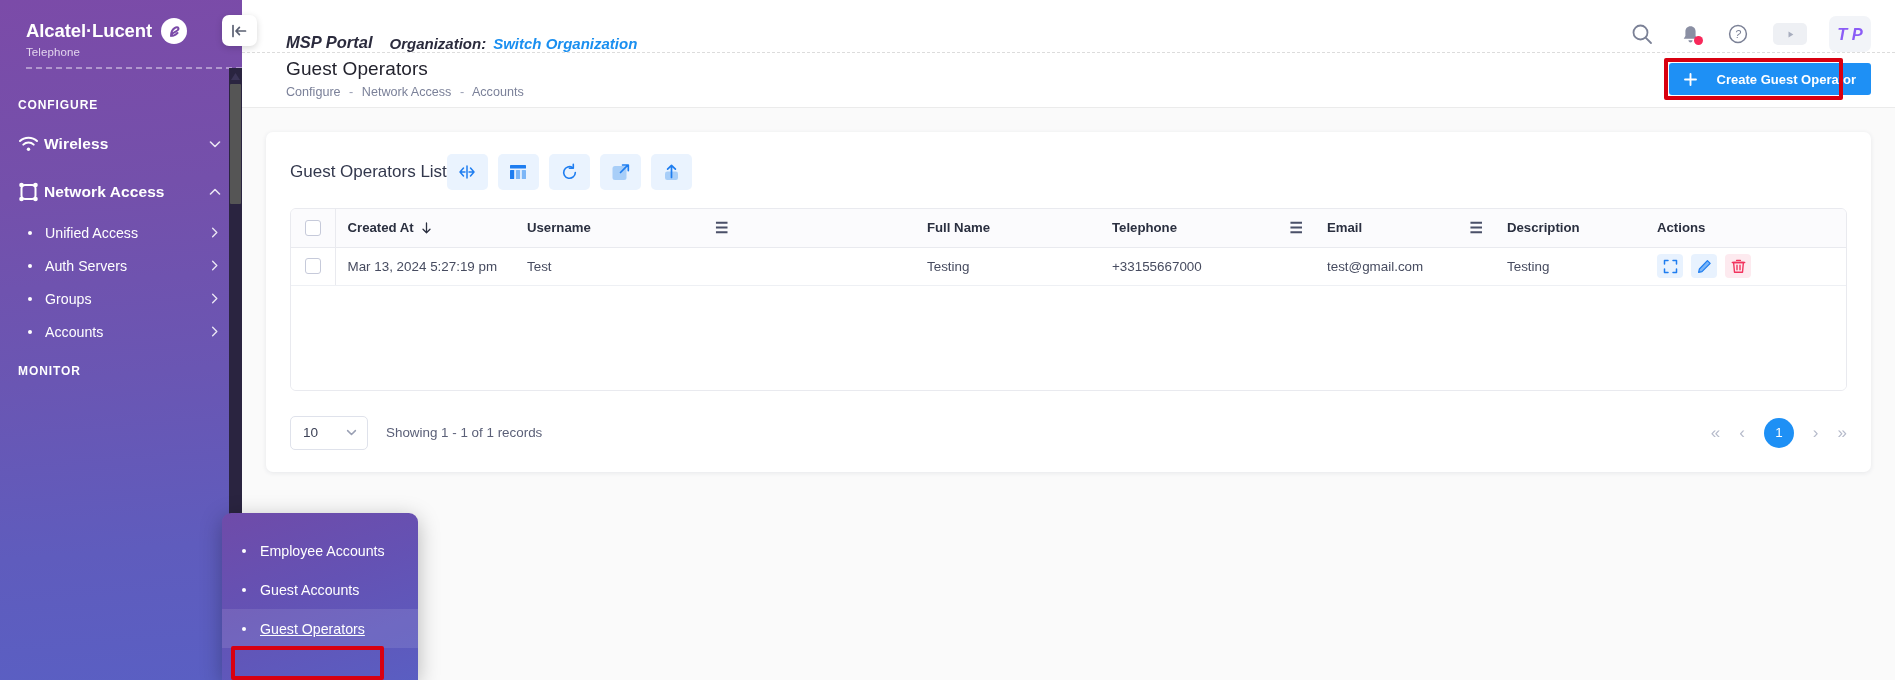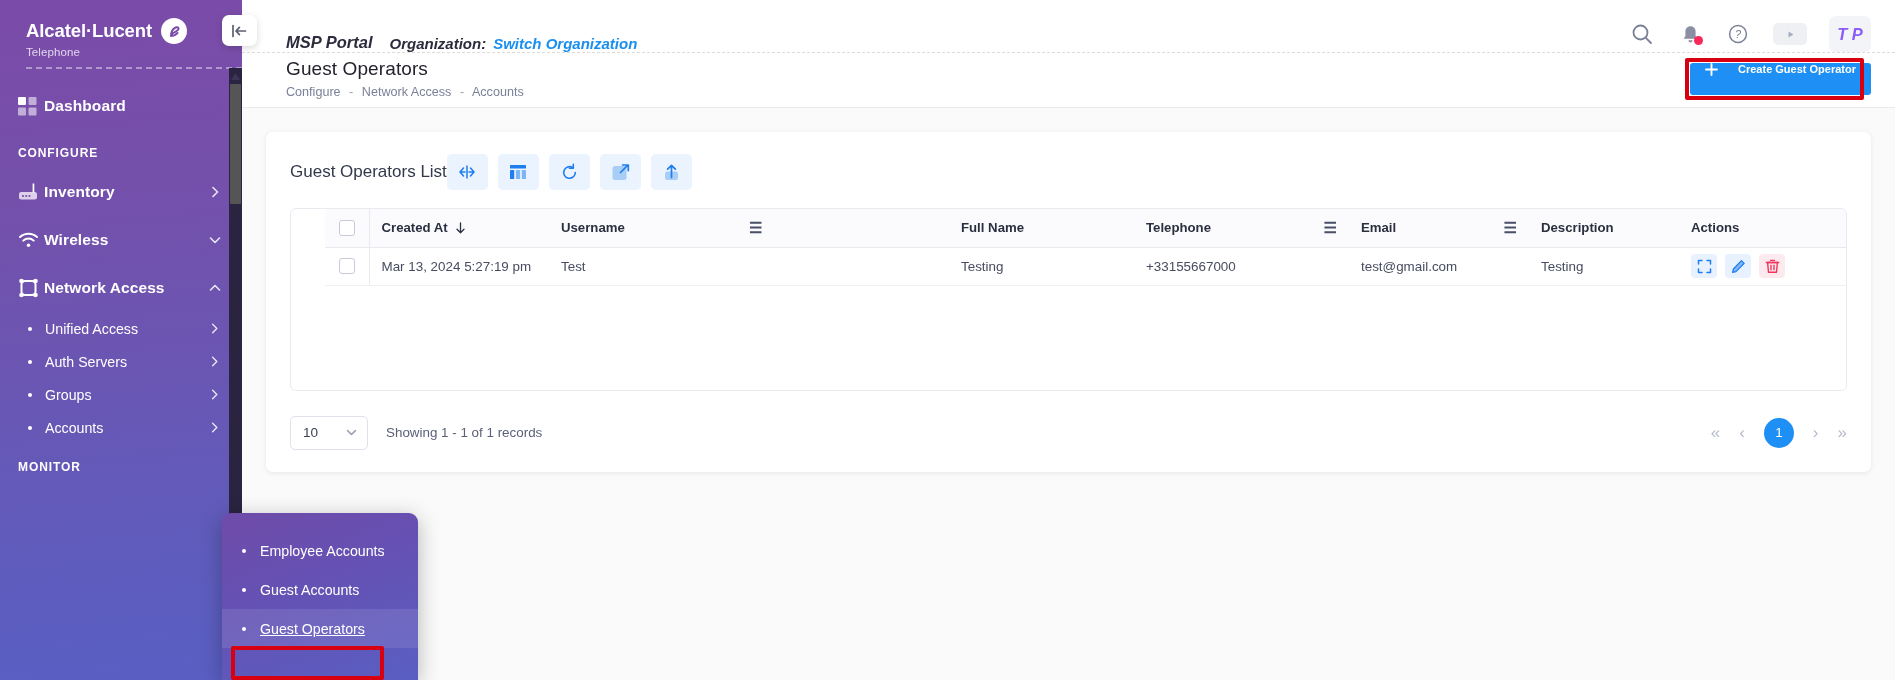--- a/index.html
+++ b/index.html
@@ -117,22 +117,22 @@
     display: flex; align-items: flex-start; justify-content: space-between;
     border-bottom: 1px solid #ebebeb;
   }
   .ph-left { padding-top: 5px; }
   .ph-title { font-size: 19px; font-weight: 400; color: #23232e; letter-spacing: 0.1px; }
   .ph-crumbs { font-size: 12.6px; color: #7b8199; margin-top: 5px; }
   .ph-crumbs span { cursor: pointer; }
   .ph-sep { margin: 0 5px; color: #9aa0b4; }
   .btn-create {
     margin-top: 10px; height: 32px; background: #1e90f5; color: #fff;
-    border: none; border-radius: 3px; padding: 0 15px; font-size: 11px; font-weight: 700;
-    display: flex; align-items: flex-start; gap: 20px; cursor: pointer;
+    border: none; border-radius: 3px; padding: 0 15px; font-size: 13px; font-weight: 700;
+    display: flex; align-items: center; gap: 20px; cursor: pointer;
     font-family: "Liberation Sans", sans-serif;
   }
   .btn-create-wrap { position: relative; }
   .btn-ring {
     position: absolute; left: -5px; top: 5px; width: 179px; height: 42px;
     border: 4px solid #d80010; border-radius: 2px; pointer-events: none;
   }
 
   .content { padding: 24px 24px 0 24px; }
   .card {
@@ -140,21 +140,21 @@
     padding: 18px 24px 22px 24px;
   }
   .card-head { display:flex; align-items:center; justify-content:flex-start; height: 44px; }
   .card-title { font-size: 17px; font-weight: 400; color: #33384d; }
   .tools { display:flex; gap: 10px; }
   .tool {
     width: 41px; height: 36px; border-radius: 5px; background: #eaf3fe;
     display:flex; align-items:center; justify-content:center; cursor:pointer;
   }
 
-  .table-wrap { margin-top: 14px; border: 1px solid #e9eaef; border-radius: 6px; overflow:hidden; background:#fff;padding-left:34px; }
+  .table-wrap { margin-top: 14px; border: 1px solid #e9eaef; border-radius: 6px; overflow:hidden; background:#fff; }
   table { width: 100%; border-collapse: collapse; table-layout: fixed; }
   thead th {
     background: #fbfbfd; height: 38px; font-size: 13.2px; font-weight: 700;
     color: #2b3040; text-align: left; padding: 0 12px;
     border-bottom: 1px solid #e9eaef; vertical-align: middle;
   }
   thead th.cb, tbody td.cb { width: 44px; text-align: center; padding: 0; }
   .th-in { display:flex; align-items:center; justify-content:space-between; }
   .th-txt { display:flex; align-items:center; gap:7px; }
   .hmenu { color:#4a5068; font-size: 15px; cursor: pointer; line-height: 1; }
@@ -206,51 +206,23 @@
               <path d="M5 13 C5 5, 12 2.5, 12.5 5.5 C13 8.5, 6 9, 5.5 12 C5.2 13.8, 9 12.5, 11.5 10" fill="none" stroke="#7b4ba8" stroke-width="2" stroke-linecap="round"></path>
             </svg>
         </div>
       </div>
       <div class="brand-sub">Telephone</div>
       <div class="brand-divider"></div>
     </div>
 
     <nav class="nav">
 
-      <div class="nav-item">
-        <span class="ic">
-          <svg width="19" height="19" viewBox="0 0 19 19">
-            <rect x="0" y="0" width="8" height="8" rx="1" fill="#ffffff"></rect>
-            <rect x="10.5" y="0" width="8" height="8" rx="1" fill="#ffffff" opacity="0.55"></rect>
-            <rect x="0" y="10.5" width="8" height="8" rx="1" fill="#ffffff" opacity="0.55"></rect>
-            <rect x="10.5" y="10.5" width="8" height="8" rx="1" fill="#ffffff" opacity="0.55"></rect>
-          </svg>
-        </span>
-        <span class="nav-label">Dashboard</span>
-      </div>
 
       <div class="nav-section">CONFIGURE</div>
 
-      <div class="nav-item">
-        <span class="ic">
-          <svg width="21" height="18" viewBox="0 0 21 18">
-            <rect x="1" y="9" width="18" height="7.5" rx="2.2" fill="#ddd0ea"></rect>
-            <circle cx="5" cy="13" r="1.1" fill="#7b4ba8"></circle>
-              <circle cx="8.2" cy="13" r="1.1" fill="#7b4ba8"></circle>
-              <circle cx="11.4" cy="13" r="1.1" fill="#7b4ba8"></circle>
-            <rect x="14.6" y="0.5" width="1.7" height="9" fill="#ffffff"></rect>
-          </svg>
-        </span>
-        <span class="nav-label">Inventory</span>
-        <span class="chev">
-          <svg width="14" height="14" viewBox="0 0 14 14">
-              <path d="M5 2.5 L9.5 7 L5 11.5" fill="none" stroke="#fff" stroke-width="1.6" stroke-linecap="round" stroke-linejoin="round"></path>
-            </svg>
-        </span>
-      </div>
 
       <div class="nav-item">
         <span class="ic">
           <svg width="21" height="18" viewBox="0 0 21 18">
             <path d="M2 6 C6.5 1.6, 14.5 1.6, 19 6" fill="none" stroke="#fff" stroke-width="2" stroke-linecap="round"></path>
             <path d="M5.3 9.6 C8.2 6.8, 12.8 6.8, 15.7 9.6" fill="none" stroke="#fff" stroke-width="2" stroke-linecap="round"></path>
             <circle cx="10.5" cy="14.2" r="1.7" fill="#fff"></circle>
           </svg>
         </span>
         <span class="nav-label">Wireless</span>

